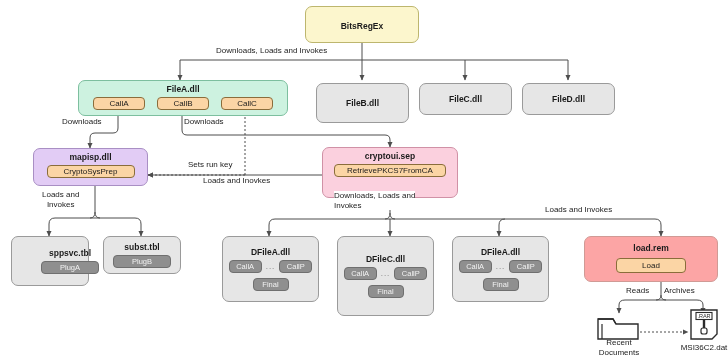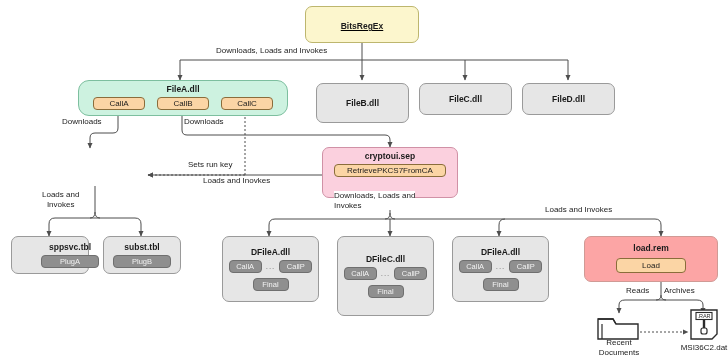--- a/index.html
+++ b/index.html
@@ -13,21 +13,21 @@
         font-size:8px;color:#1b1b1b;display:flex;align-items:center;justify-content:center;
         height:13px;line-height:13px;}
   .gchip{box-sizing:border-box;border:1px solid #6f6f6f;border-radius:4px;background:#8f8f8f;
         font-size:7.5px;color:#f2f2f2;display:flex;align-items:center;justify-content:center;
         height:13px;}
   .green{background:#cdf2e0;border-color:#7dbf9f;}
   .gray{background:#e6e6e6;border-color:#9a9a9a;justify-content:center;}
   .purple{background:#e2ccf5;border-color:#a98fc4;}
   .pink{background:#fbd0de;border-color:#d091a6;}
   .rose{background:#fca5a5;border-color:#d09a95;}
-  .yellow{background:#fcf6cd;border-color:#bdb66e;text-decoration:underline;}
+  .yellow{background:#fcf6cd;border-color:#bdb66e;}
   .gray .title{margin:0;}
   .edge-label{position:absolute;font-size:8px;color:#1b1b1b;line-height:9.5px;
         background:#fff;text-align:center;white-space:pre;}
   .icon-label{position:absolute;font-size:8px;color:#1b1b1b;line-height:9.5px;text-align:center;}
   .dots{font-size:8px;color:#6f6f6f;letter-spacing:1px;}
   .callrow{display:flex;align-items:center;gap:4px;margin-top:3px;}
   .iconbox{position:absolute;}
 </style>
 </head>
 <body>
@@ -86,48 +86,54 @@
       <path d="M697,300 Q703,300 703,305 L703,313" marker-end="url(#ah)"></path>
 
       <path d="M640,332 L688,332" stroke-dasharray="2,2" marker-end="url(#ah)"></path>
     </g>
   </svg>
 
   <div class="node yellow" style="left:305px;top:6px;width:114px;height:37px;justify-content:center;">
     <div class="title">BitsRegEx</div>
   </div>
 
-  <div class="node green" style="left:78px;top:80px;width:210px;height:36px;border-radius:11px;">
+  <div class="node green" style="left:78px;top:80px;width:210px;height:36px;">
     <div class="title">FileA.dll</div>
     <div class="callrow" style="gap:12px;">
       <div class="chip" style="width:52px;">CallA</div>
       <div class="chip" style="width:52px;">CallB</div>
       <div class="chip" style="width:52px;">CallC</div>
     </div>
   </div>
 
   <div class="node gray" style="left:316px;top:83px;width:93px;height:40px;justify-content:center;">
     <div class="title">FileB.dll</div>
   </div>
   <div class="node gray" style="left:419px;top:83px;width:93px;height:32px;justify-content:center;">
     <div class="title">FileC.dll</div>
   </div>
   <div class="node gray" style="left:522px;top:83px;width:93px;height:32px;justify-content:center;text-align:right;">
     <div class="title">FileD.dll</div>
   </div>
 
+  <div class="node purple" style="left:33px;top:148px;width:115px;height:38px;">
+    <div class="title">mapisp.dll</div>
+    <div class="callrow">
+      <div class="chip" style="width:88px;">CryptoSysPrep</div>
+    </div>
+  </div>
 
   <div class="node pink" style="left:322px;top:147px;width:136px;height:51px;">
     <div class="title">cryptoui.sep</div>
     <div class="callrow">
       <div class="chip" style="width:112px;">RetrievePKCS7FromCA</div>
     </div>
   </div>
 
-  <div class="node gray" style="left:11px;top:236px;width:78px;height:38px;padding-left:40px;">
+  <div class="node gray" style="left:11px;top:236px;width:78px;height:50px;padding-left:40px;">
     <div class="title">sppsvc.tbl</div>
     <div class="callrow">
       <div class="gchip" style="width:58px;">PlugA</div>
     </div>
   </div>
 
   <div class="node gray" style="left:103px;top:236px;width:78px;height:38px;">
     <div class="title">subst.tbl</div>
     <div class="callrow">
       <div class="gchip" style="width:58px;">PlugB</div>

